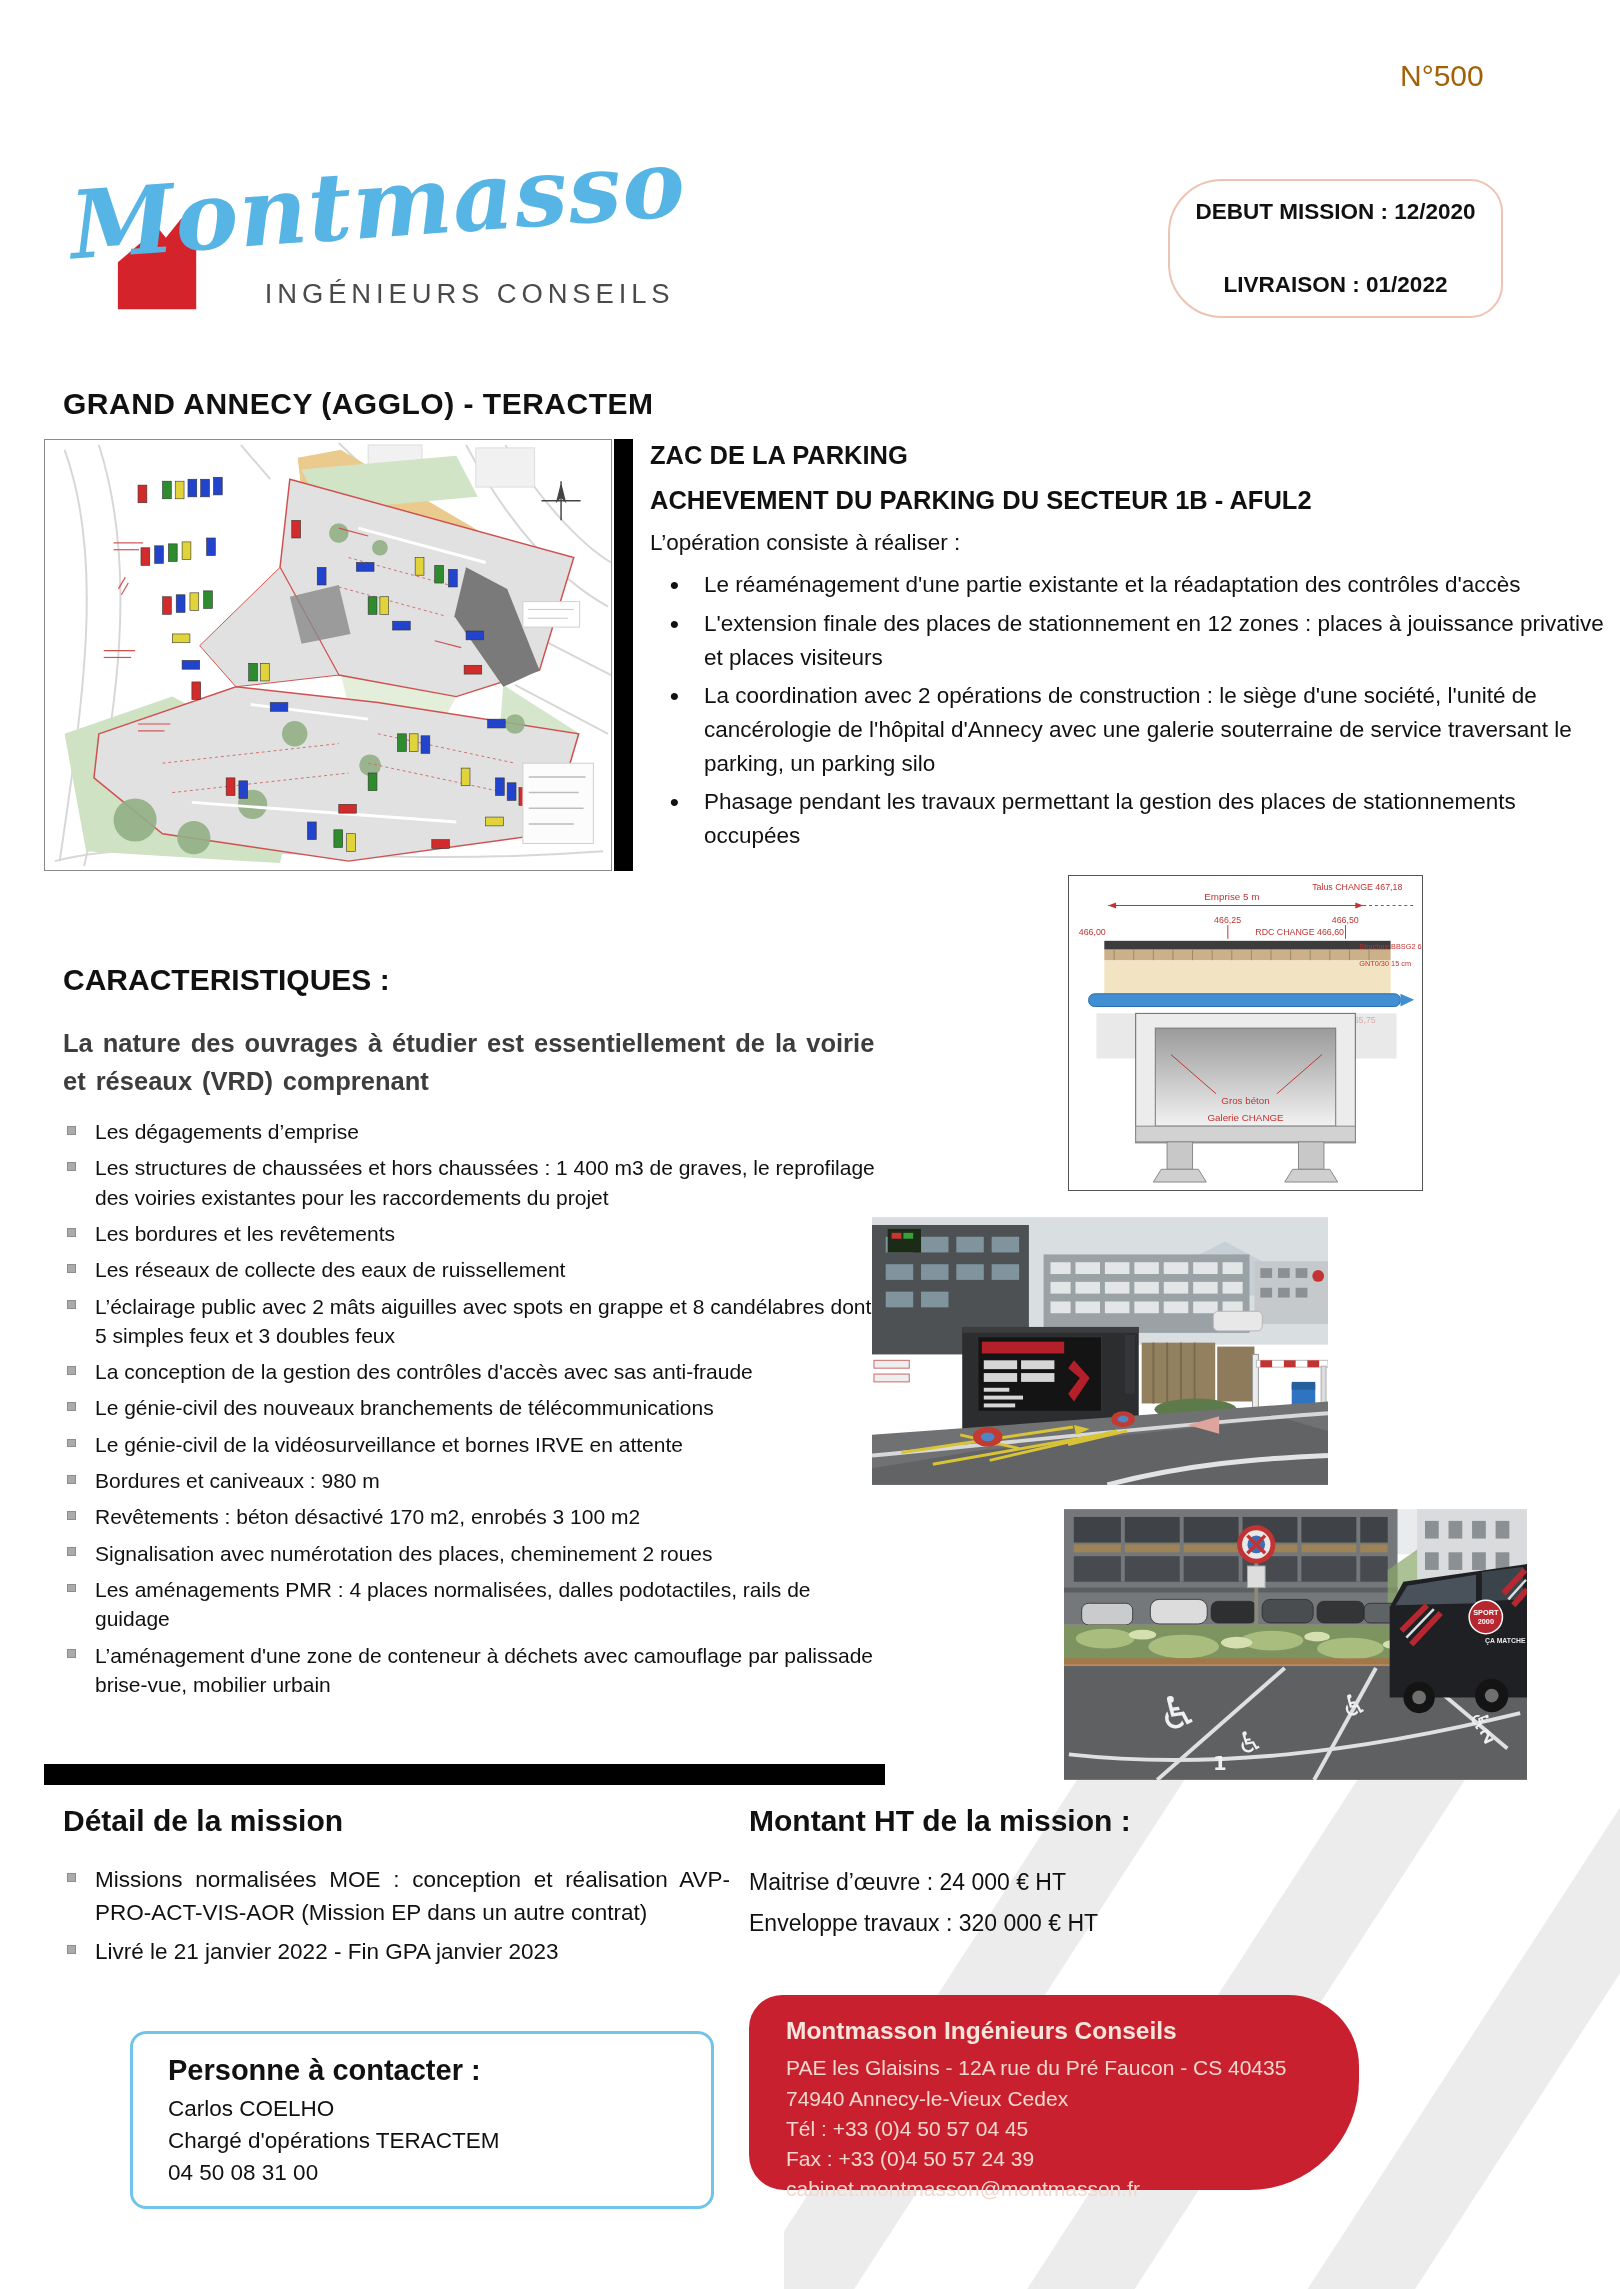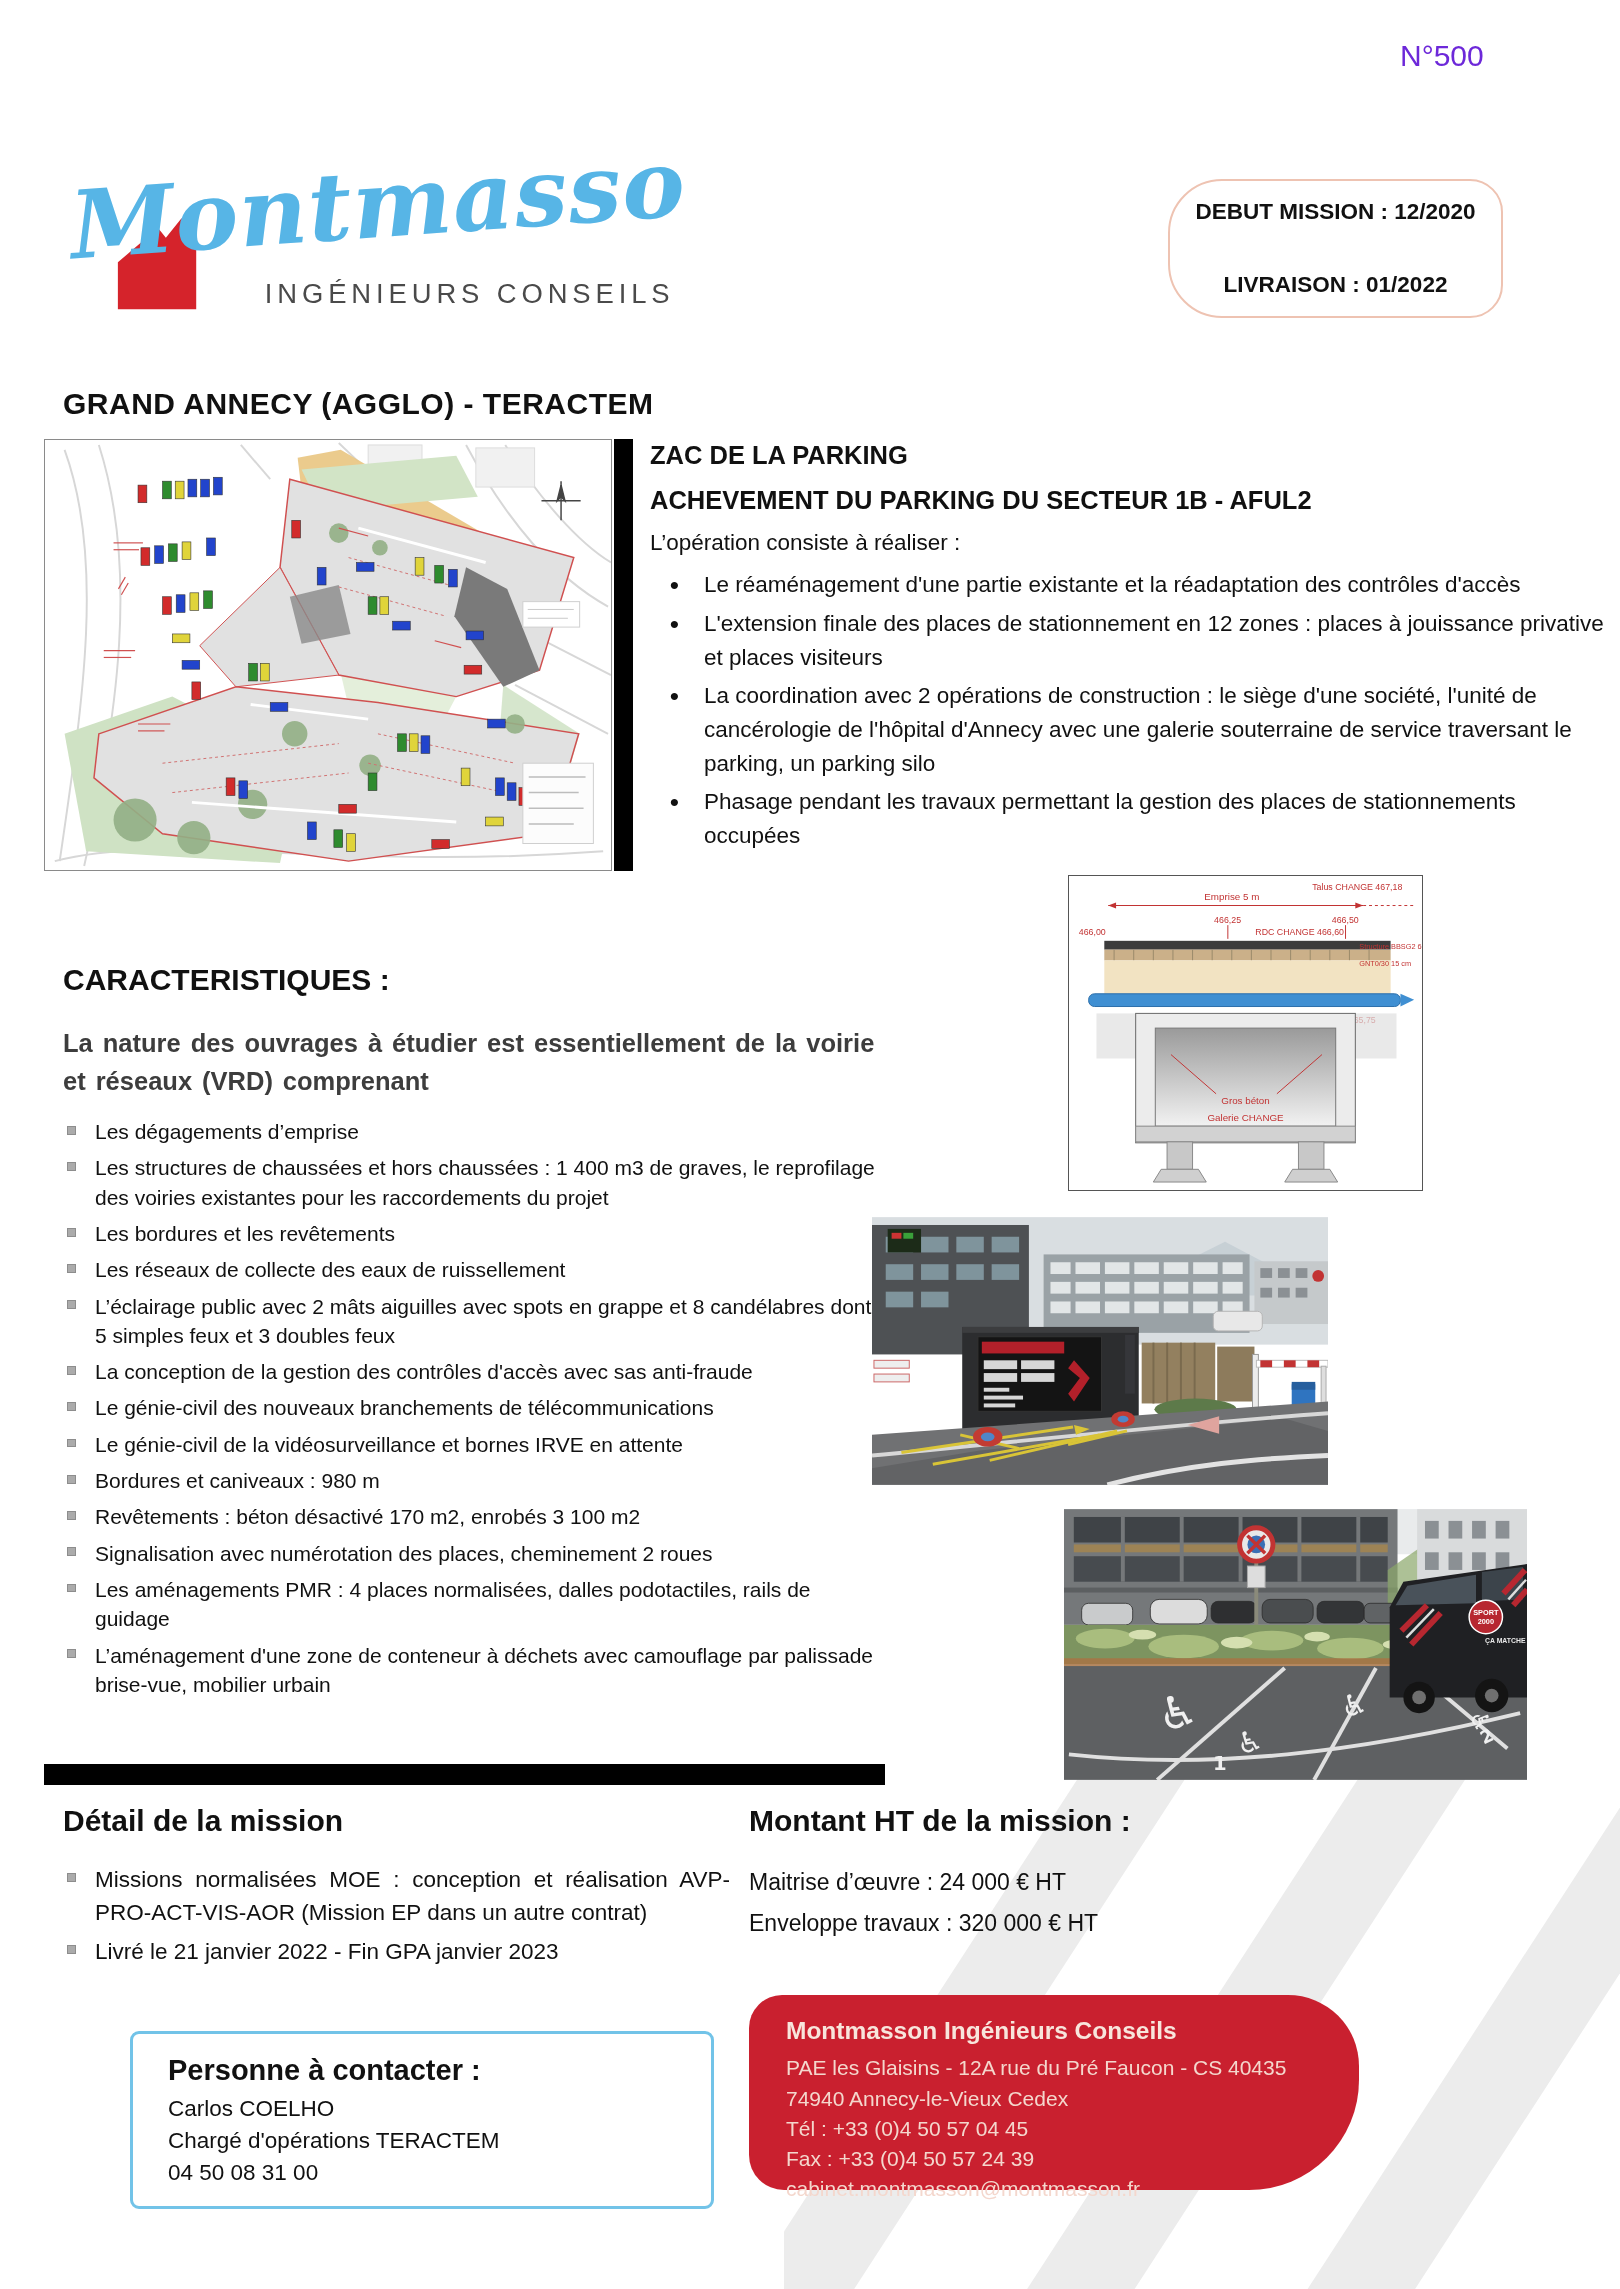--- a/index.html
+++ b/index.html
@@ -1,20 +1,20 @@
 <!DOCTYPE html>
 <html><head>
 <meta charset="utf-8">
 <style>
   html,body{margin:0;padding:0;background:#fff;}
   .page{position:relative;width:1620px;height:2290px;background:#ffffff;overflow:hidden;
         font-family:"Liberation Sans",sans-serif;color:#111;}
   .abs{position:absolute;z-index:1;}
 
-  .doc-number{left:1400px;top:39px;font-size:30px;color:#6d28d9;}
+  .doc-number{left:1400px;top:59px;font-size:30px;color:#a16207;}
 
   .mission-box{left:1168px;top:179px;width:331px;height:135px;border:2px solid #eec3b2;
         border-radius:54px 33px 33px 54px;display:flex;flex-direction:column;justify-content:center;
         align-items:center;font-weight:bold;font-size:22.5px;line-height:1.55;text-align:center;gap:38px;}
 
   .logo-wrap{left:57px;top:135px;width:627px;height:188px;}
 
   .page-title{left:63px;top:369px;font-size:30px;font-weight:bold;letter-spacing:0.5px;margin-top:18px;}
 
   .siteplan{left:44px;top:439px;width:568px;height:432px;border:1px solid #8a8a8a;
@@ -47,21 +47,21 @@
 
   .detail-head{left:63px;top:1804px;font-size:30px;font-weight:bold;}
   .detail-list{left:63px;top:1864px;width:667px;font-size:22.5px;line-height:1.45;}
   .detail-list li.justify{text-align:justify;}
 
   .amount-head{left:749px;top:1804px;font-size:30px;font-weight:bold;}
   .amount-lines{left:749px;top:1862px;font-size:23px;line-height:1.78;}
   .amount-lines b{font-weight:normal;}
 
   .bluebox{left:130px;top:2031px;width:584px;height:178px;border:3.9px solid #72c3e8;
-        border-radius:9px;box-sizing:border-box;padding:19.6px 15.7px 0 35px;background:#fff;z-index:2;}
+        border-radius:16px;box-sizing:border-box;padding:19.6px 15.7px 0 35px;background:#fff;z-index:2;}
   .bb-title{font-size:29px;font-weight:bold;margin-bottom:6.9px;}
   .bb-line{font-size:22.5px;line-height:1.42;}
 
   .redbox{left:749px;top:1995px;width:610px;height:195px;background:#c9202f;
         border-radius:33px 71px 110px 35px;box-sizing:border-box;padding:21.6px 27.4px 0 37px;
         color:#f4d7cd;z-index:2;}
   .rb-title{font-size:24.5px;font-weight:bold;margin-bottom:8.8px;color:#f8e5dc;}
   .rb-line{font-size:21px;line-height:1.44;}
 
   .watermark{left:784px;top:1772px;width:836px;height:518px;z-index:0;}

